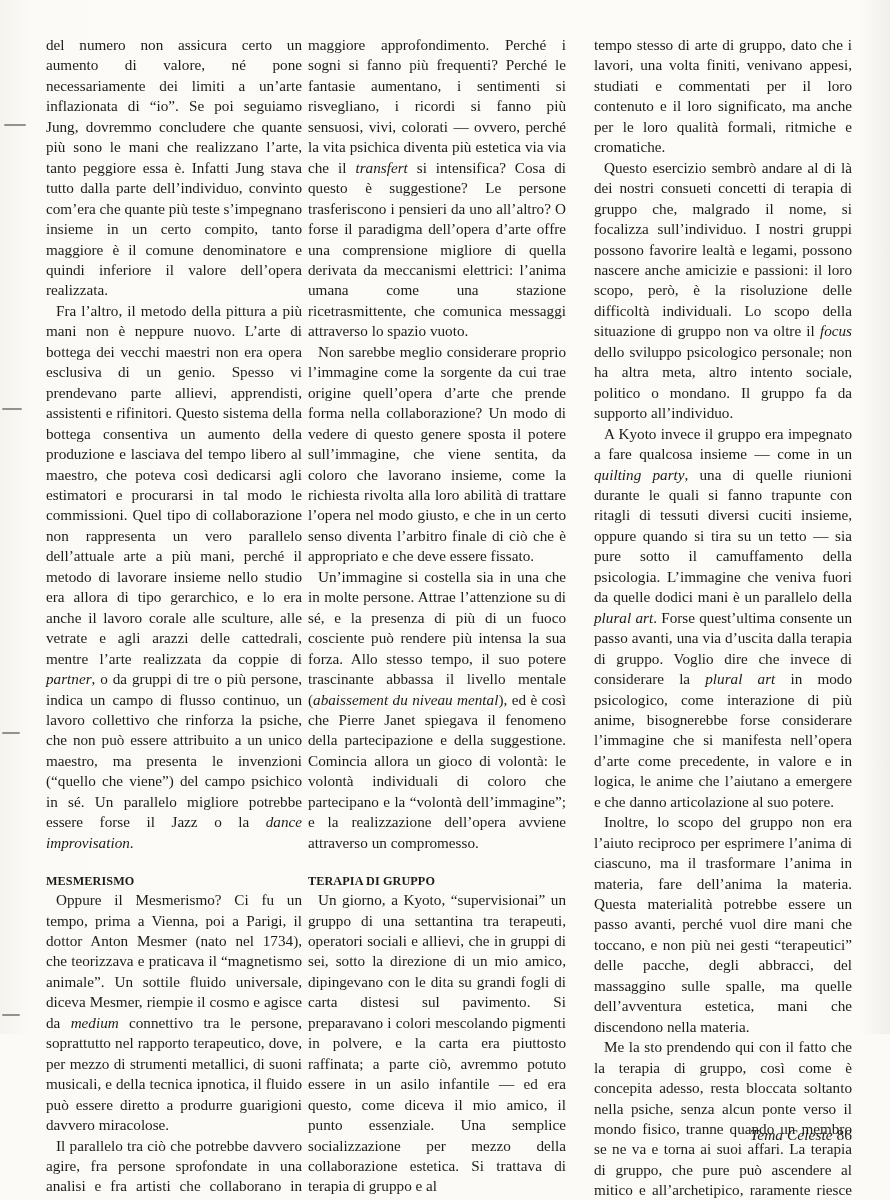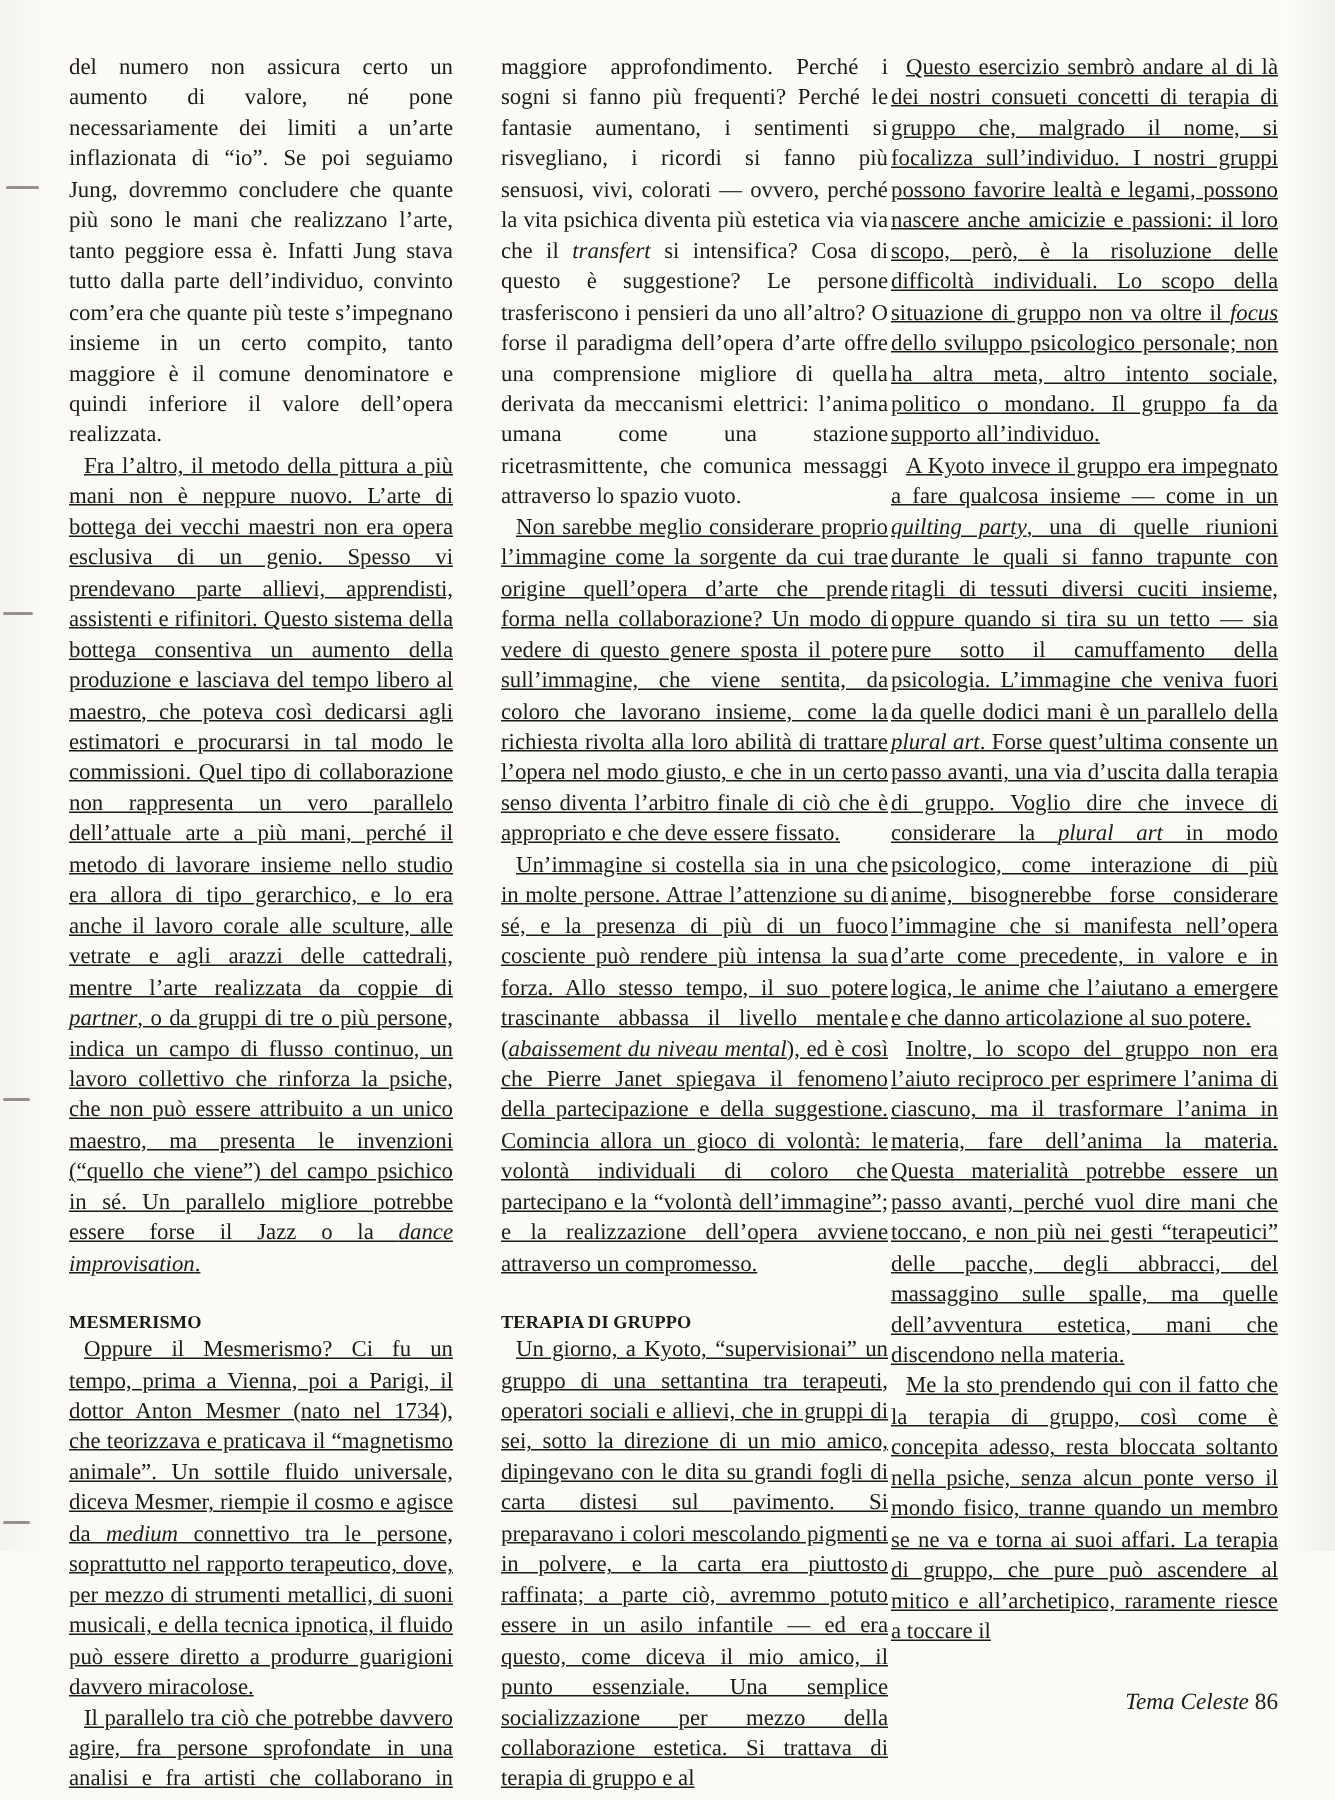--- a/index.html
+++ b/index.html
@@ -14,24 +14,24 @@
     position: absolute; left: 0; top: 0; width: 890px; height: 1034px;
     background: linear-gradient(90deg, #f5f3ee 0px, #fbfaf6 30px, #fcfbf7 860px, #f1efea 890px);
   }
   .column {
     position: absolute; top: 35px; width: 256px;
     font-size: 15.2px; line-height: 20.45px;
     text-align: justify;
     hyphens: manual;
   }
   .col-1 { left: 46px; }
-  .col-2 { left: 334px; width: 258px; }
+  .col-2 { left: 308px; width: 258px; }
   .col-3 { left: 594px; width: 258px; }
   .column p { margin: 0; text-indent: 0; }
-  .column p.indent { text-indent: 10px; text-decoration: underline; }
+  .column p.indent { text-indent: 10px; }
   .column p.first { text-indent: 0; }
   .section-heading {
     font-size: 12.2px; letter-spacing: 0.1px; text-transform: uppercase;
     margin: 19px 0 0 0; line-height: 18px; font-weight: bold;
   }
   em { font-style: italic; }
   .folio {
     position: absolute; right: 38px; top: 1126px;
     font-size: 15.5px;
   }
@@ -57,20 +57,21 @@
       <p class="indent"><span>Il parallelo tra ciò che potrebbe davvero agire, fra persone sprofondate in una analisi e fra artisti che collaborano in profondità, necessita di un</span></p>
     </div>
   <div class="column col-2">
       <p class="first"><span>maggiore approfondimento. Perché i sogni si fanno più frequenti? Perché le fantasie aumentano, i sentimenti si risvegliano, i ricordi si fanno più sensuosi, vivi, colorati — ovvero, perché la vita psichica diventa più estetica via via che il </span><em>transfert</em><span> si intensifica? Cosa di questo è suggestione? Le persone trasferiscono i pensieri da uno all’altro? O forse il paradigma dell’opera d’arte offre una comprensione migliore di quella derivata da meccanismi elettrici: l’anima umana come una stazione ricetrasmittente, che comunica messaggi attraverso lo spazio vuoto.</span></p>
       <p class="indent"><span>Non sarebbe meglio considerare proprio l’immagine come la sorgente da cui trae origine quell’opera d’arte che prende forma nella collaborazione? Un modo di vedere di questo genere sposta il potere sull’immagine, che viene sentita, da coloro che lavorano insieme, come la richiesta rivolta alla loro abilità di trattare l’opera nel modo giusto, e che in un certo senso diventa l’arbitro finale di ciò che è appropriato e che deve essere fissato.</span></p>
       <p class="indent"><span>Un’immagine si costella sia in una che in molte persone. Attrae l’attenzione su di sé, e la presenza di più di un fuoco cosciente può rendere più intensa la sua forza. Allo stesso tempo, il suo potere trascinante abbassa il livello mentale (</span><em>abaissement du niveau mental</em><span>), ed è così che Pierre Janet spiegava il fenomeno della partecipazione e della suggestione. Comincia allora un gioco di volontà: le volontà individuali di coloro che partecipano e la “volontà dell’immagine”; e la realizzazione dell’opera avviene attraverso un compromesso.</span></p>
       <div class="section-heading">TERAPIA DI GRUPPO</div>
       <p class="indent"><span>Un giorno, a Kyoto, “supervisionai” un gruppo di una settantina tra terapeuti, operatori sociali e allievi, che in gruppi di sei, sotto la direzione di un mio amico, dipingevano con le dita su grandi fogli di carta distesi sul pavimento. Si preparavano i colori mescolando pigmenti in polvere, e la carta era piuttosto raffinata; a parte ciò, avremmo potuto essere in un asilo infantile — ed era questo, come diceva il mio amico, il punto essenziale. Una semplice socializzazione per mezzo della collaborazione estetica. Si trattava di terapia di gruppo e al</span></p>
     </div>
   <div class="column col-3">
+      <p class="first"><span>tempo stesso di arte di gruppo, dato che i lavori, una volta finiti, venivano appesi, studiati e commentati per il loro contenuto e il loro significato, ma anche per le loro qualità formali, ritmiche e cromatiche.</span></p>
       <p class="indent"><span>Questo esercizio sembrò andare al di là dei nostri consueti concetti di terapia di gruppo che, malgrado il nome, si focalizza sull’individuo. I nostri gruppi possono favorire lealtà e legami, possono nascere anche amicizie e passioni: il loro scopo, però, è la risoluzione delle difficoltà individuali. Lo scopo della situazione di gruppo non va oltre il </span><em>focus</em><span> dello sviluppo psicologico personale; non ha altra meta, altro intento sociale, politico o mondano. Il gruppo fa da supporto all’individuo.</span></p>
       <p class="indent"><span>A Kyoto invece il gruppo era impegnato a fare qualcosa insieme — come in un </span><em>quilting party</em><span>, una di quelle riunioni durante le quali si fanno trapunte con ritagli di tessuti diversi cuciti insieme, oppure quando si tira su un tetto — sia pure sotto il camuffamento della psicologia. L’immagine che veniva fuori da quelle dodici mani è un parallelo della </span><em>plural art</em><span>. Forse quest’ultima consente un passo avanti, una via d’uscita dalla terapia di gruppo. Voglio dire che invece di considerare la </span><em>plural art</em><span> in modo psicologico, come interazione di più anime, bisognerebbe forse considerare l’immagine che si manifesta nell’opera d’arte come precedente, in valore e in logica, le anime che l’aiutano a emergere e che danno articolazione al suo potere.</span></p>
       <p class="indent"><span>Inoltre, lo scopo del gruppo non era l’aiuto reciproco per esprimere l’anima di ciascuno, ma il trasformare l’anima in materia, fare dell’anima la materia. Questa materialità potrebbe essere un passo avanti, perché vuol dire mani che toccano, e non più nei gesti “terapeutici” delle pacche, degli abbracci, del massaggino sulle spalle, ma quelle dell’avventura estetica, mani che discendono nella materia.</span></p>
       <p class="indent"><span>Me la sto prendendo qui con il fatto che la terapia di gruppo, così come è concepita adesso, resta bloccata soltanto nella psiche, senza alcun ponte verso il mondo fisico, tranne quando un membro se ne va e torna ai suoi affari. La terapia di gruppo, che pure può ascendere al mitico e all’archetipico, raramente riesce a toccare il</span></p>
     </div>
 
   <div class="folio">
     <em>Tema Celeste</em>
     <span>86</span>
   </div>

